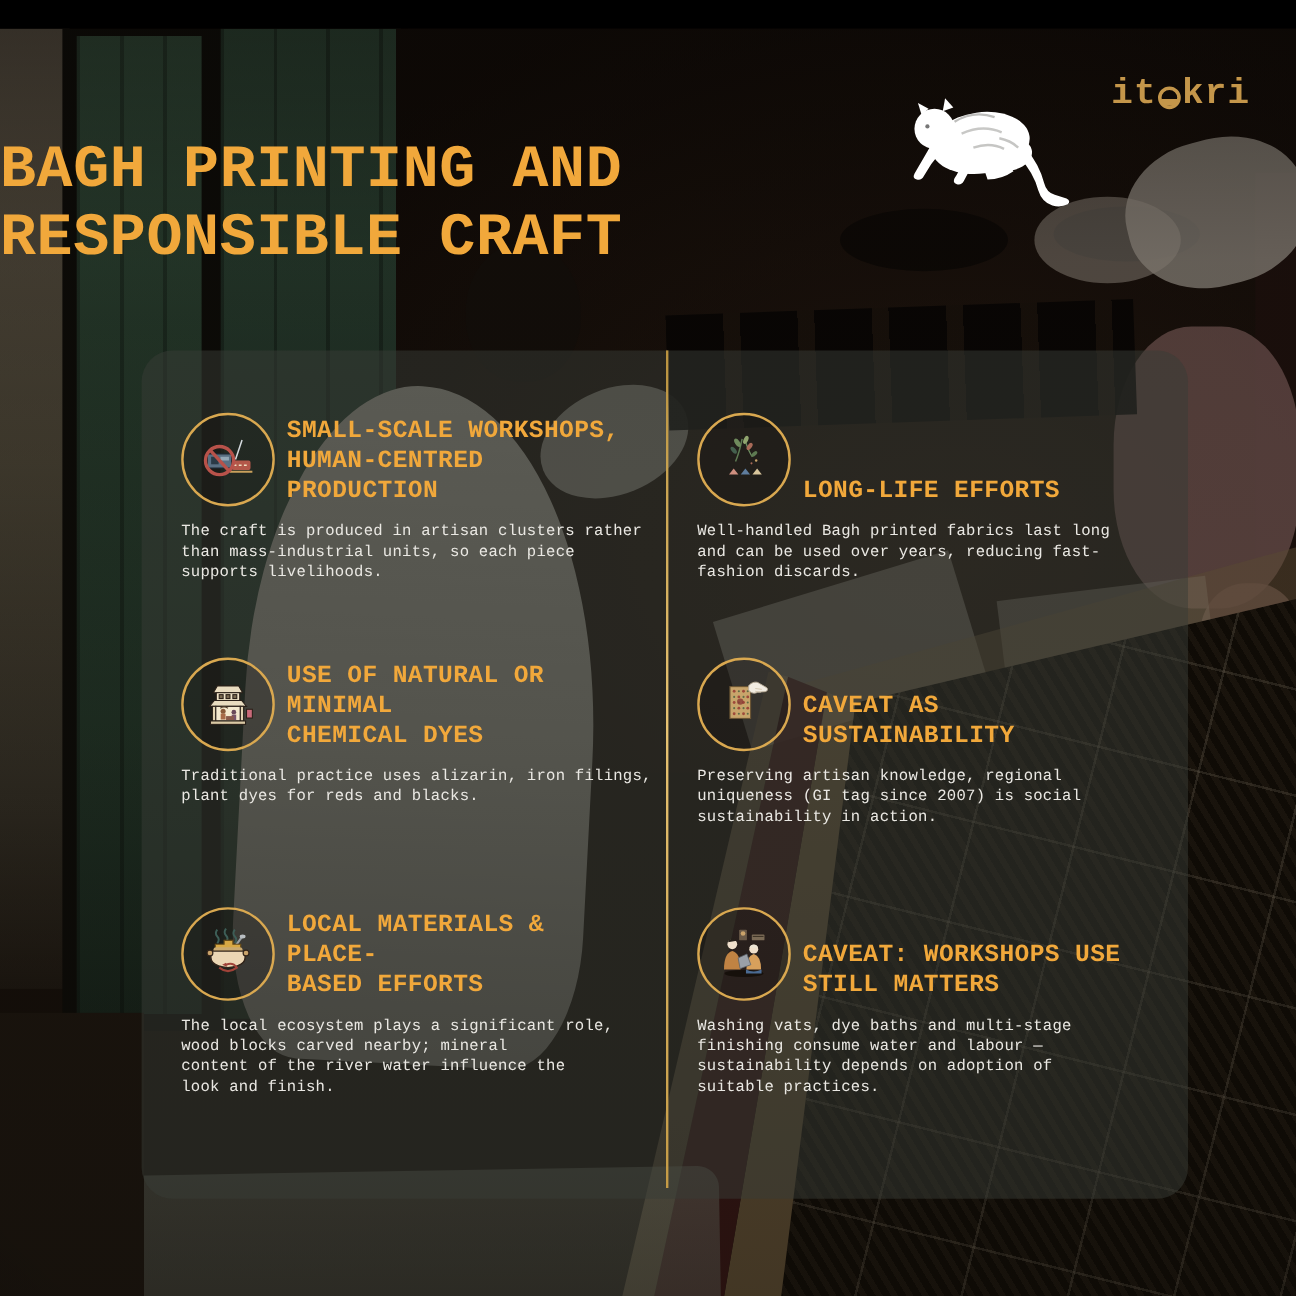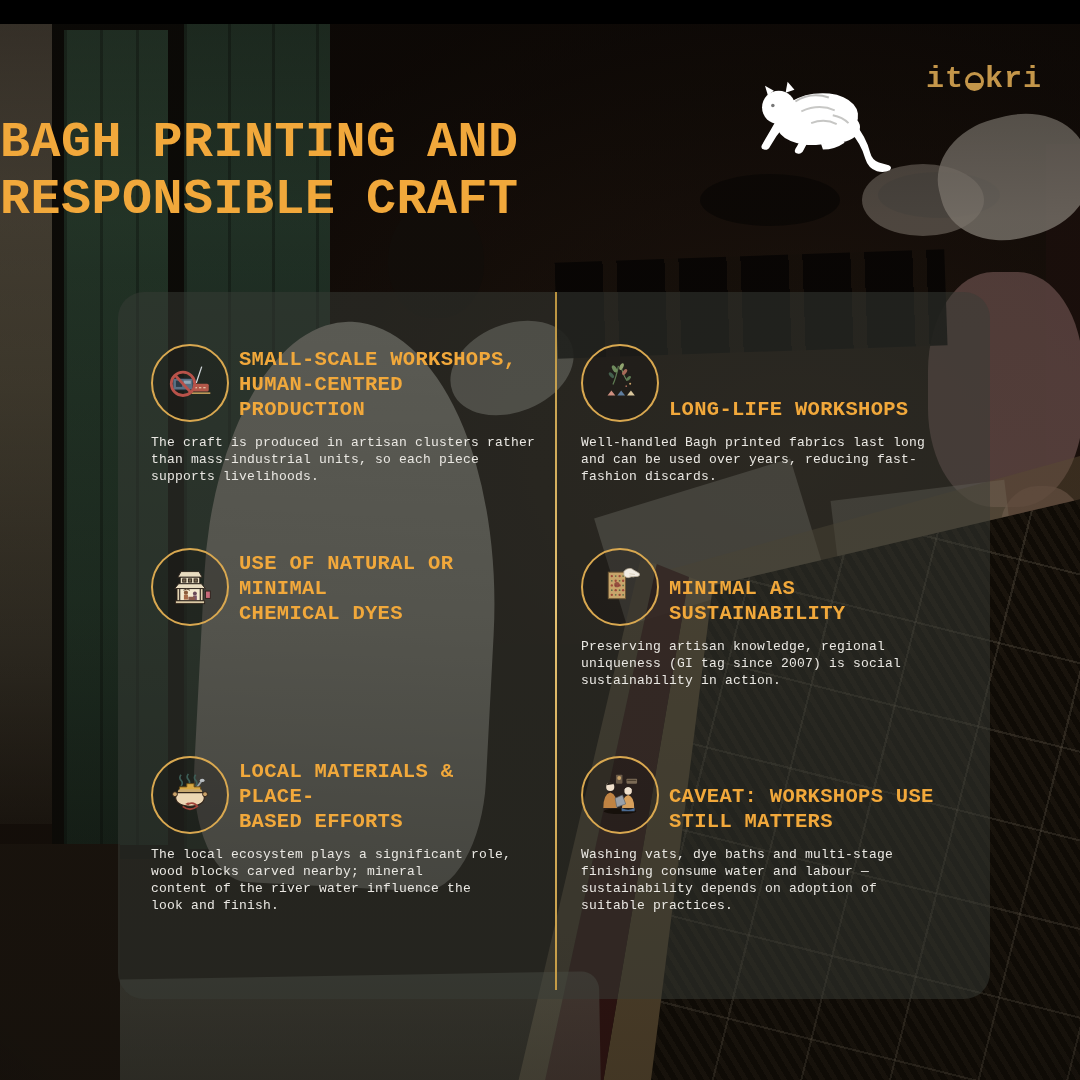--- a/index.html
+++ b/index.html
@@ -211,20 +211,22 @@
             <rect x="24.5" y="41.5" width="5" height="6" fill="#a86a48"></rect>
             <circle cx="38" cy="40" r="2.4" fill="#6a4a5a"></circle>
             <rect x="35.8" y="42.5" width="4.6" height="5.5" fill="#7a556a"></rect>
             <rect x="30" y="44" width="8" height="4" fill="#8a5a4a"></rect>
             <path d="M24 36 q4 -3 8 0" stroke="#5a4632" fill="none" stroke-width="1.2"></path>
           </svg>
         </div>
         <h3>USE OF NATURAL OR MINIMAL
 CHEMICAL DYES</h3>
       </div>
+      <p>Traditional practice uses alizarin, iron filings,
+plant dyes for reds and blacks.</p>
     </section>
 
     <section>
       <div class="sec-head">
         <div class="icon-circle">
           <svg viewBox="0 0 64 64" width="52" height="52">
             <path d="M21 7 q-3 4 0 7 q3 3 0 7" stroke="#3d5e57" stroke-width="2" fill="none"></path>
             <path d="M30 6 q-3 4 0 7 q3 3 0 7" stroke="#3d5e57" stroke-width="2" fill="none"></path>
             <path d="M39 7 q-3 4 0 7 q3 3 0 7" stroke="#3d5e57" stroke-width="2" fill="none"></path>
             <line x1="46" y1="15" x2="38" y2="26" stroke="#9aa0a4" stroke-width="2.2"></line>
@@ -261,21 +263,21 @@
             <ellipse cx="21" cy="22" rx="2.3" ry="4.4" fill="#44604e" transform="rotate(-40 21 22)"></ellipse>
             <ellipse cx="38" cy="18" rx="2.3" ry="4.4" fill="#a86a58" transform="rotate(36 38 18)"></ellipse>
             <ellipse cx="43" cy="26" rx="2" ry="3.8" fill="#5d7a52" transform="rotate(48 43 26)"></ellipse>
             <circle cx="45" cy="33" r="1.3" fill="#caa36a"></circle>
             <circle cx="40" cy="36" r="1.1" fill="#a86a58"></circle>
             <path d="M16 48 l5 -6.5 5 6.5 z" fill="#cf8f80"></path>
             <path d="M28.5 48 l5 -6.5 5 6.5 z" fill="#5f7d9e"></path>
             <path d="M41 48 l5 -6.5 5 6.5 z" fill="#d9c69c"></path>
           </svg>
         </div>
-        <h3>LONG-LIFE WORKSHOPS</h3>
+        <h3>LONG-LIFE EFFORTS</h3>
       </div>
       <p>Well-handled Bagh printed fabrics last long
 and can be used over years, reducing fast-
 fashion discards.</p>
     </section>
 
     <section class="s-r2">
       <div class="sec-head">
         <div class="icon-circle">
           <svg viewBox="0 0 64 64" width="50" height="50">
@@ -302,21 +304,21 @@
               <circle cx="21.5" cy="36" r="1.1"></circle>
                 <circle cx="31.5" cy="36" r="1.1"></circle>
               <circle cx="26.5" cy="42" r="1.1"></circle>
                 <circle cx="36" cy="42" r="1.1"></circle>
             </g>
             <circle cx="28" cy="29" r="3.4" fill="#8a3a34" opacity=".8"></circle>
             <path d="M37 12 c3 -4 9 -5 12 -2 l7 4 c2 1.4 1 4.4 -1.5 4.4 l-8 .6 c-3.5 2 -8 1 -9.5 -2.5 z" fill="#f2ece2" stroke="#b9ac97" stroke-width="1"></path>
             <path d="M44 15 l7 1 M44 18 l6 1" stroke="#cfc2ab" stroke-width=".9" fill="none"></path>
           </svg>
         </div>
-        <h3>MINIMAL AS
+        <h3>CAVEAT AS
 SUSTAINABILITY</h3>
       </div>
       <p>Preserving artisan knowledge, regional
 uniqueness (GI tag since 2007) is social
 sustainability in action.</p>
     </section>
 
     <section>
       <div class="sec-head">
         <div class="icon-circle">

